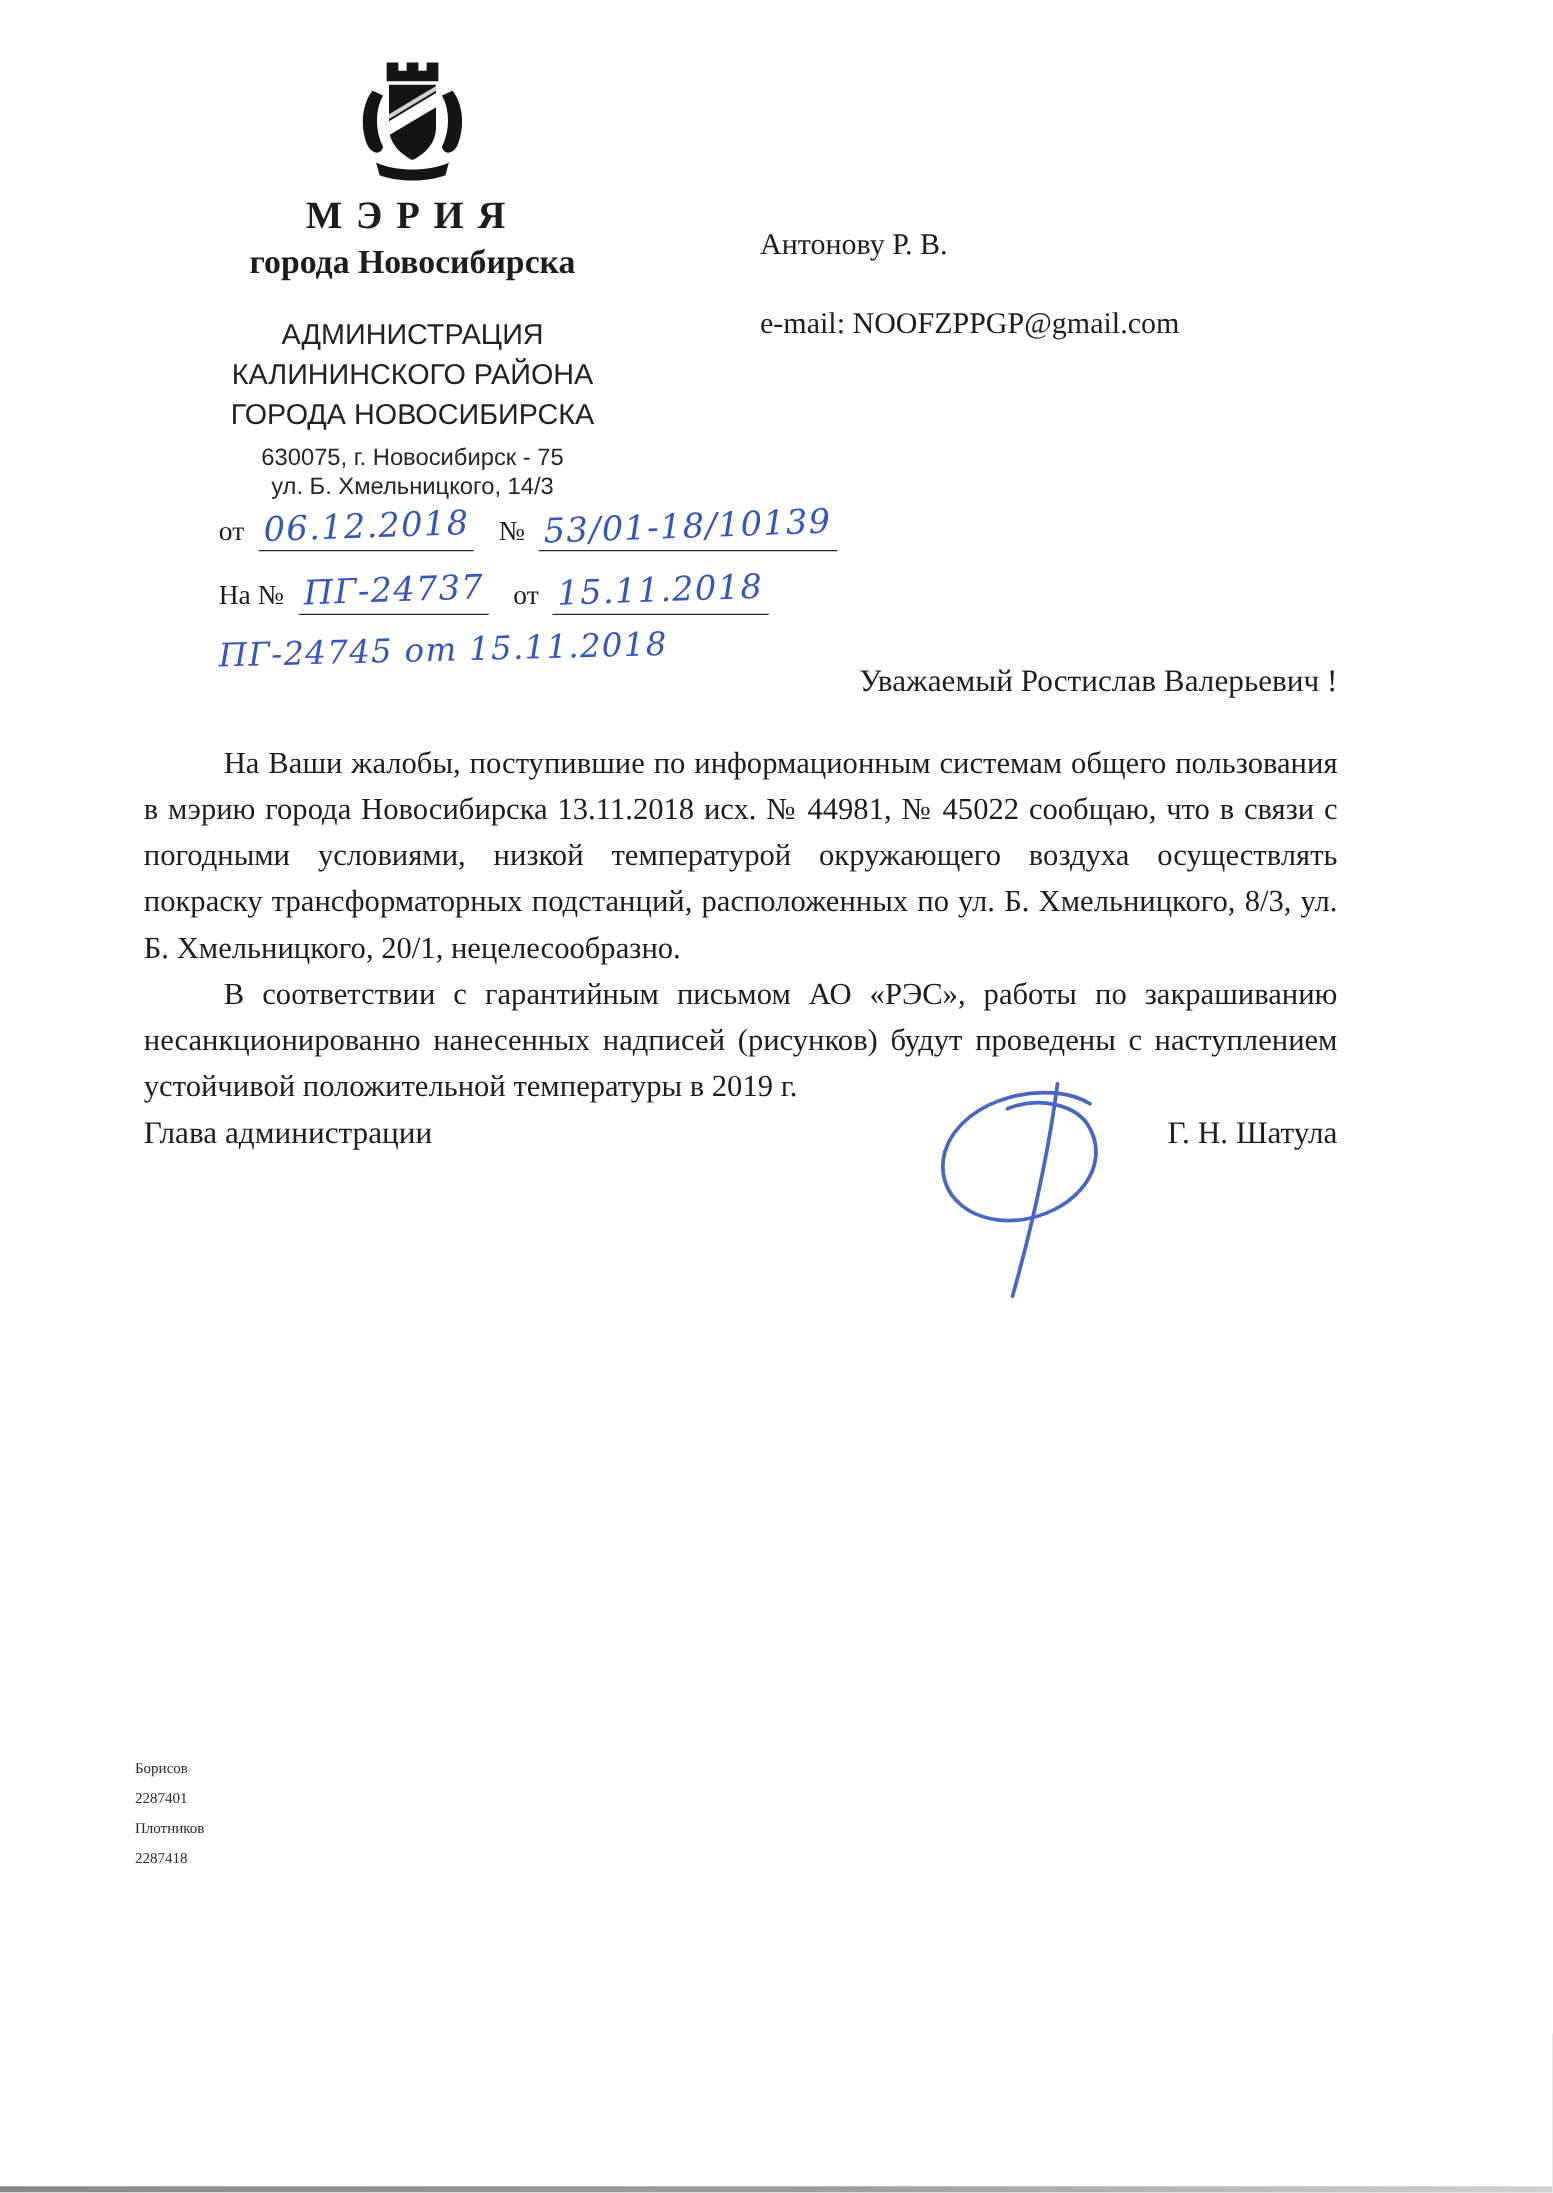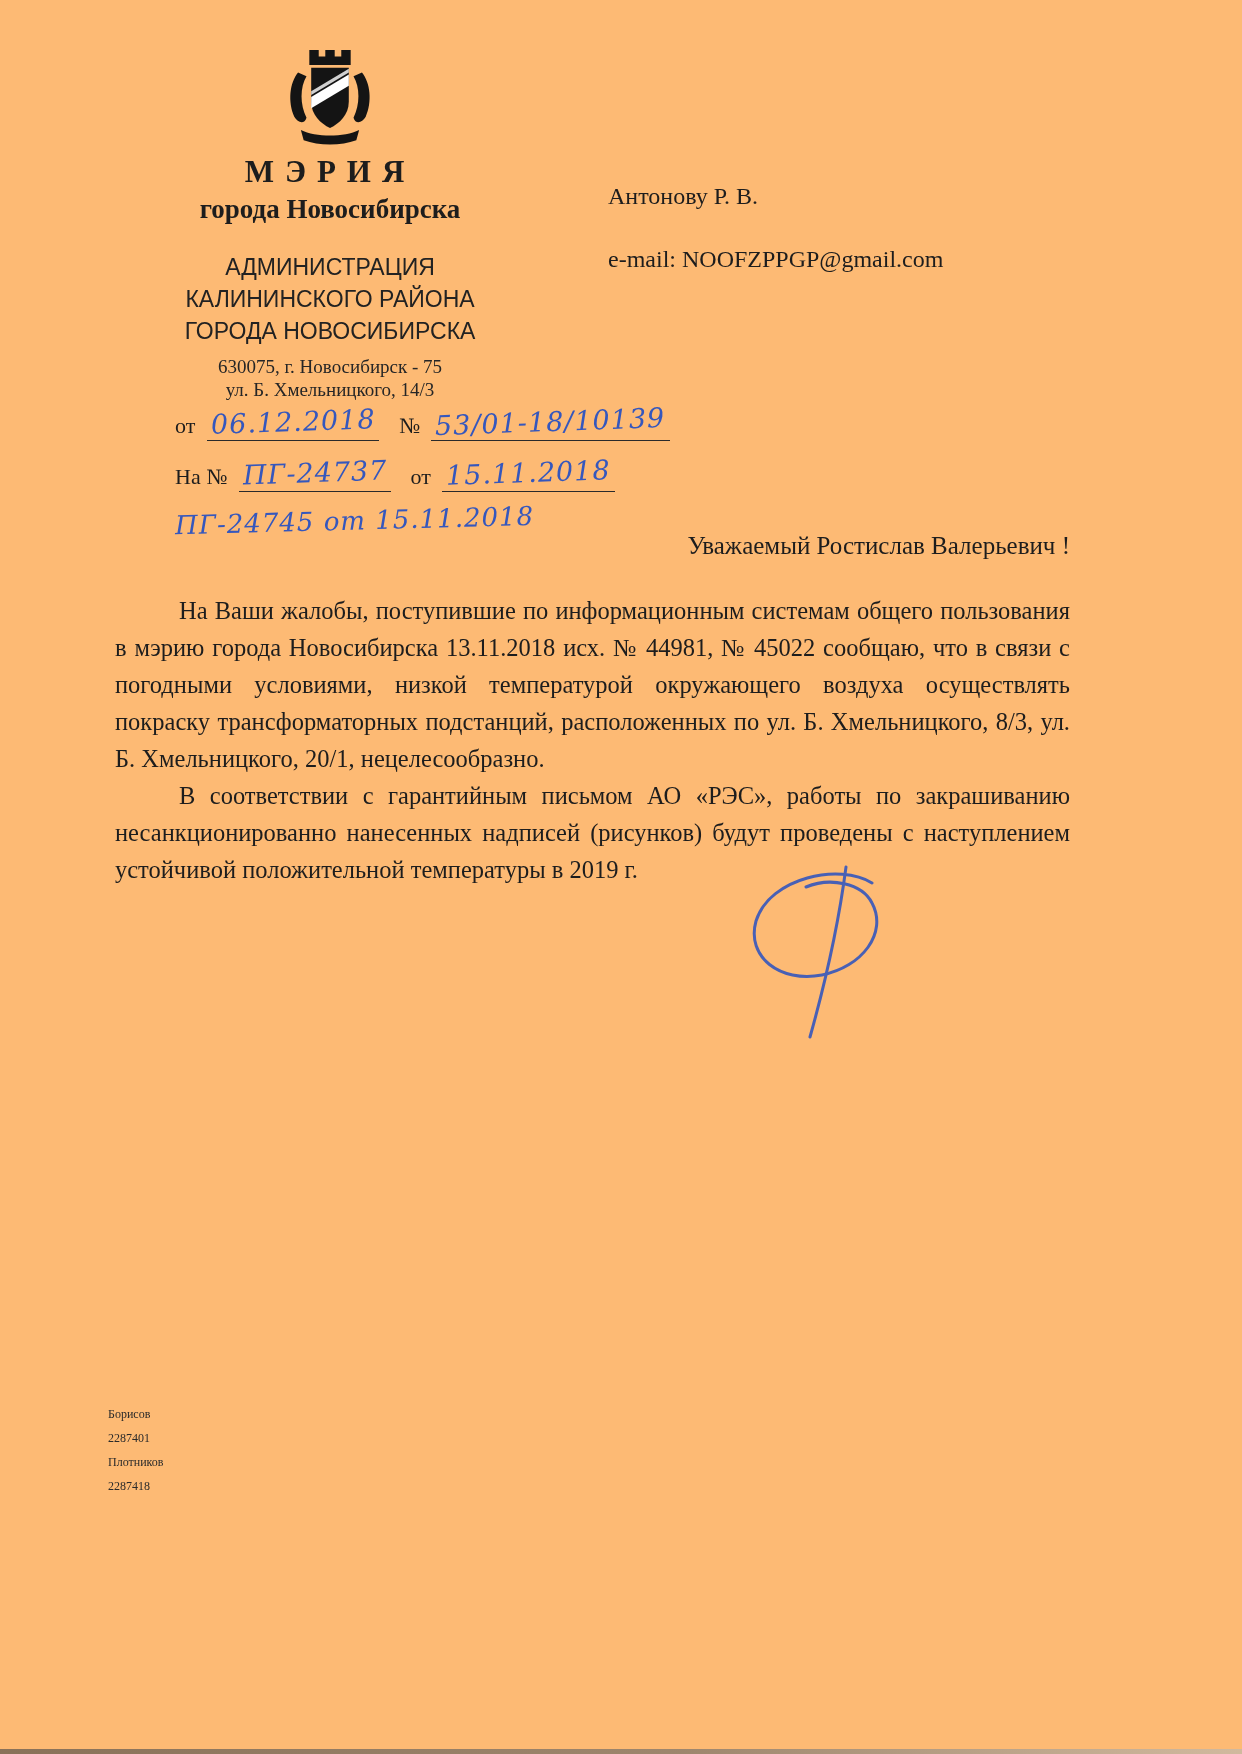--- a/index.html
+++ b/index.html
@@ -3,21 +3,21 @@
 <meta charset="utf-8">
 <style>
   html, body {
     margin: 0; padding: 0;
     background: #d8d8d8;
   }
   .page {
     position: relative;
     width: 1242px; height: 1754px;
     margin: 0 auto;
-    background: #fdba74;
+    background: #ffffff;
     font-family: "Liberation Serif", serif;
     color: #1d1d1d;
     overflow: hidden;
   }
 
   
   .letterhead {
     position: absolute;
     left: 112px; top: 48px;
     width: 436px;
@@ -36,21 +36,21 @@
     margin-top: 4px;
   }
   .dept {
     font-family: "Liberation Sans", sans-serif;
     font-size: 23px;
     line-height: 32px;
     margin-top: 26px;
     color: #222;
   }
   .addr {
-    font-family: Liberation Serif, serif;
+    font-family: Liberation Sans, sans-serif;
     font-size: 19px;
     line-height: 23px;
     margin-top: 8px;
     color: #262626;
   }
 
   
   .ref {
     position: absolute;
     left: 175px; top: 408px;
@@ -204,20 +204,24 @@
     <div class="email">e-mail: NOOFZPPGP@gmail.com</div>
   </div>
 
   <div class="salutation">Уважаемый Ростислав Валерьевич !</div>
 
   <div class="body-text">
     <p>На Ваши жалобы, поступившие по информационным системам общего пользования в мэрию города Новосибирска 13.11.2018 исх. № 44981, № 45022  сообщаю, что в связи с погодными условиями, низкой температурой окружающего воздуха осуществлять покраску трансформаторных подстанций, расположенных по ул. Б. Хмельницкого, 8/3, ул. Б. Хмельницкого, 20/1, нецелесообразно.</p>
     <p>В соответствии с гарантийным письмом АО «РЭС»,  работы по закрашиванию несанкционированно нанесенных надписей (рисунков) будут проведены с наступлением устойчивой положительной температуры в 2019 г.</p>
   </div>
 
+  <div class="sign-row">
+    <span>Глава администрации</span>
+    <span>Г. Н. Шатула</span>
+  </div>
   <svg class="autograph" viewBox="0 0 195 195" aria-hidden="true">
     <g fill="none" stroke="#3557bd" stroke-width="3" stroke-linecap="round" opacity="0.9">
       <path d="M150 28 C118 8, 48 22, 34 66 C24 102, 58 128, 100 120 C140 112, 166 78, 150 48 C140 28, 108 22, 84 32"></path>
       <path d="M124 12 C118 58, 106 118, 88 182"></path>
     </g>
   </svg>
 
   <div class="footer">
     <div>Борисов</div>
     <div>2287401</div>

